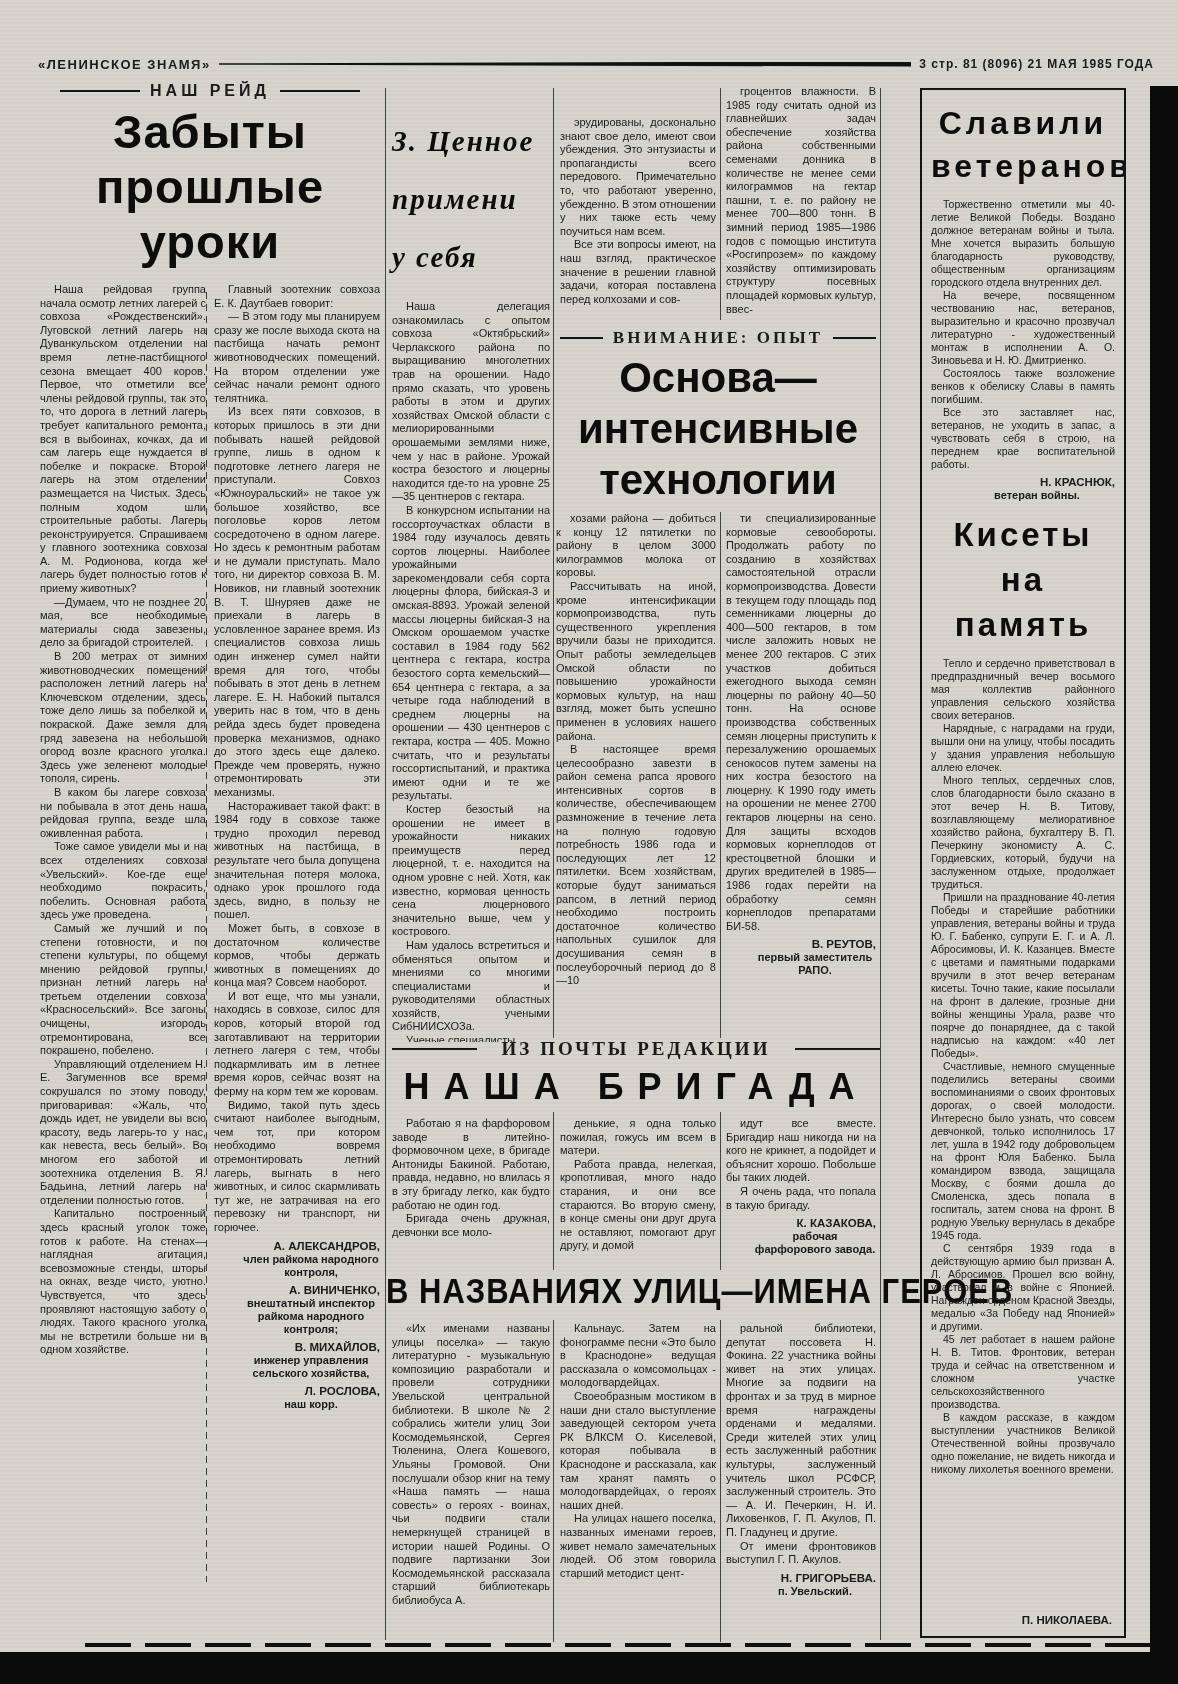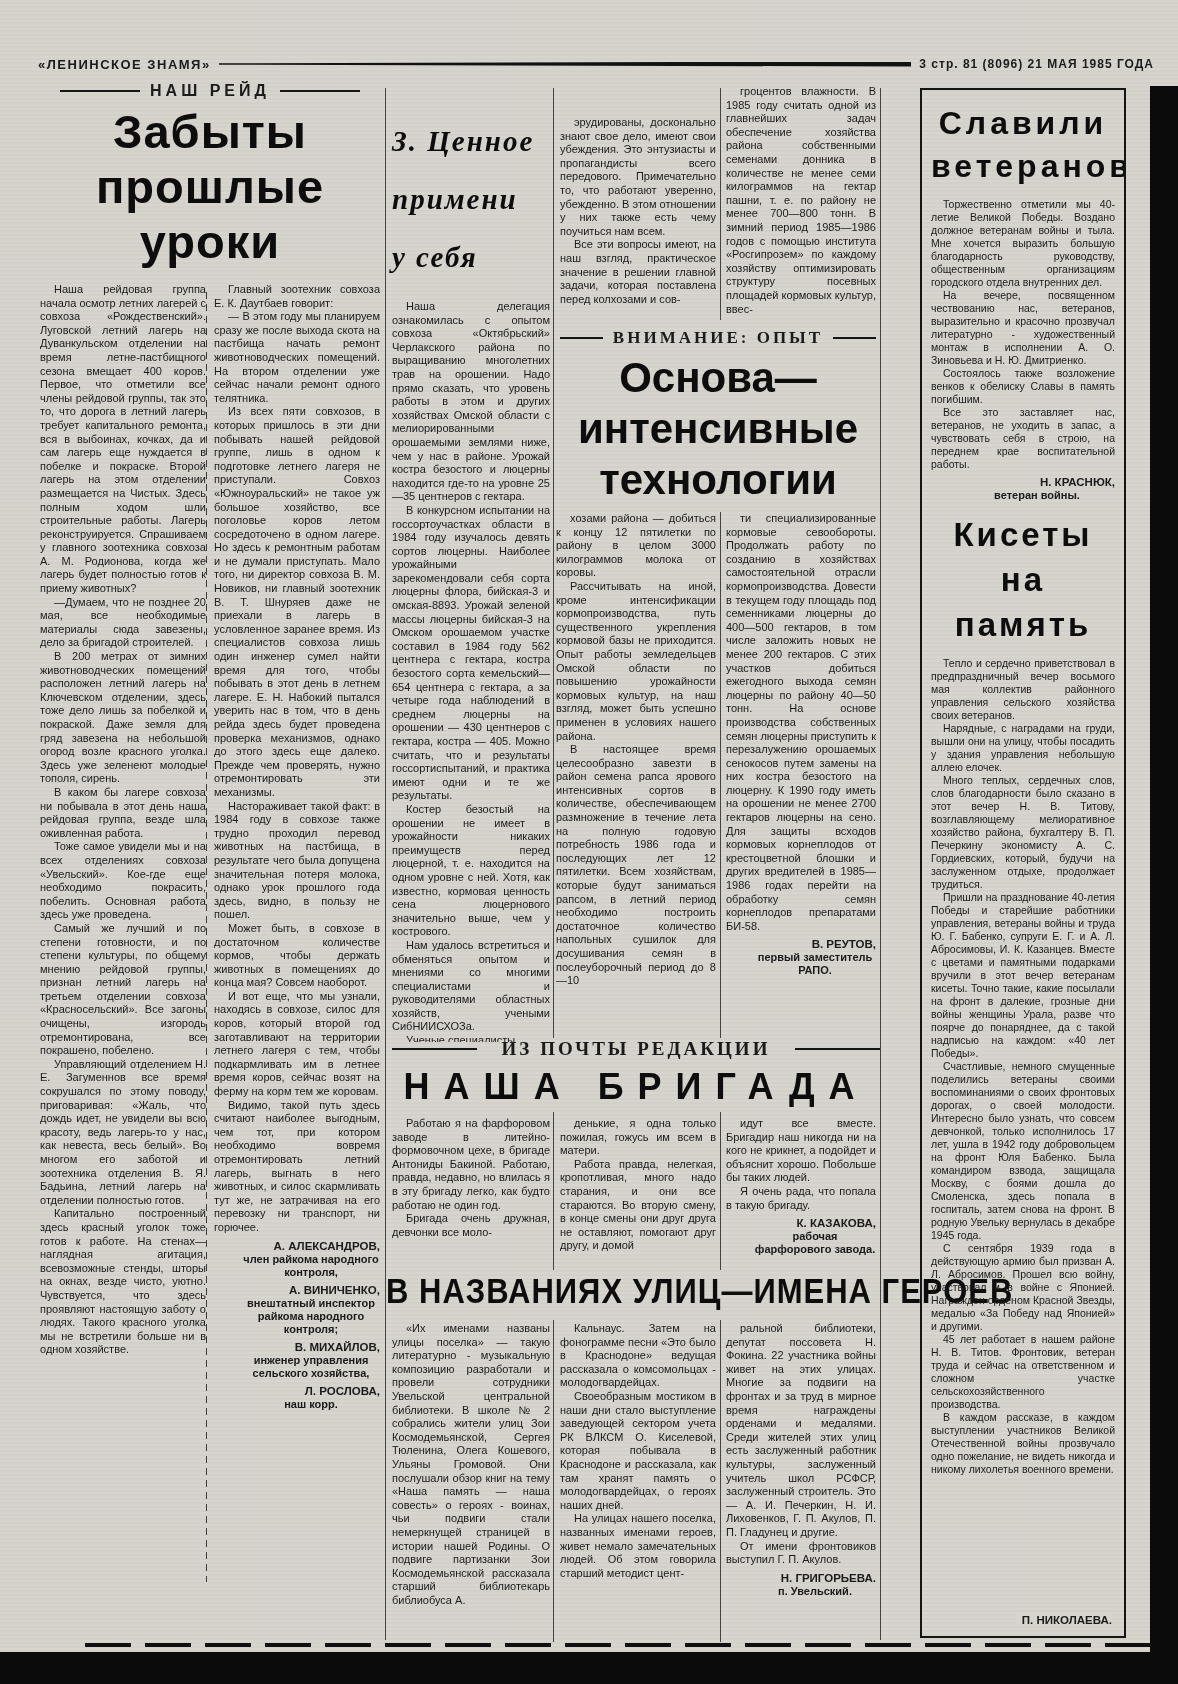--- a/index.html
+++ b/index.html
@@ -144,21 +144,21 @@
     <span>ВНИМАНИЕ: ОПЫТ</span>
     <span class="rule"></span>
   </div>
   <div class="abs" id="osnova-headline">
       <p class="hl-line">Основа—</p>
       <p class="hl-line">интенсивные</p>
       <p class="hl-line">технологии</p>
     </div>
   <div class="body-col" style="left:556px; top:512px; width:160px; height:528px;">
       <p class="para">хозами района — добиться к концу 12 пятилетки по району в целом 3000 килограммов молока от коровы.</p>
-      <p class="para">Рассчитывать на иной, кроме интенсификации кормопроизводства, путь существенного укрепления кормовой базы не приходится. Опыт работы земледельцев Омской области по повышению урожайности кормовых культур, на наш взгляд, может быть успешно применен в условиях нашего района.</p>
+      <p class="para">Рассчитывать на иной, кроме интенсификации кормопроизводства, путь существенного укрепления вручили базы не приходится. Опыт работы земледельцев Омской области по повышению урожайности кормовых культур, на наш взгляд, может быть успешно применен в условиях нашего района.</p>
       <p class="para">В настоящее время целесообразно завезти в район семена рапса ярового интенсивных сортов в количестве, обеспечивающем размножение в течение лета на полную годовую потребность 1986 года и последующих лет 12 пятилетки. Всем хозяйствам, которые будут заниматься рапсом, в летний период необходимо построить достаточное количество напольных сушилок для досушивания семян в послеуборочный период до 8—10</p>
     </div>
   <div class="body-col" style="left:726px; top:512px; width:150px; height:528px;">
       <p class="para">ти специализированные кормовые севообороты. Продолжать работу по созданию в хозяйствах самостоятельной отрасли кормопроизводства. Довести в текущем году площадь под семенниками люцерны до 400—500 гектаров, в том числе заложить новых не менее 200 гектаров. С этих участков добиться ежегодного выхода семян люцерны по району 40—50 тонн. На основе производства собственных семян люцерны приступить к перезалужению орошаемых сенокосов путем замены на них костра безостого на люцерну. К 1990 году иметь на орошении не менее 2700 гектаров люцерны на сено. Для защиты всходов кормовых корнеплодов от крестоцветной блошки и других вредителей в 1985—1986 годах перейти на обработку семян корнеплодов препаратами БИ-58.</p>
       <p class="sig">
         <span class="sig-name">В. РЕУТОВ,</span>
         <span class="sig-role">первый заместитель РАПО.</span>
       </p>
     </div>
 

